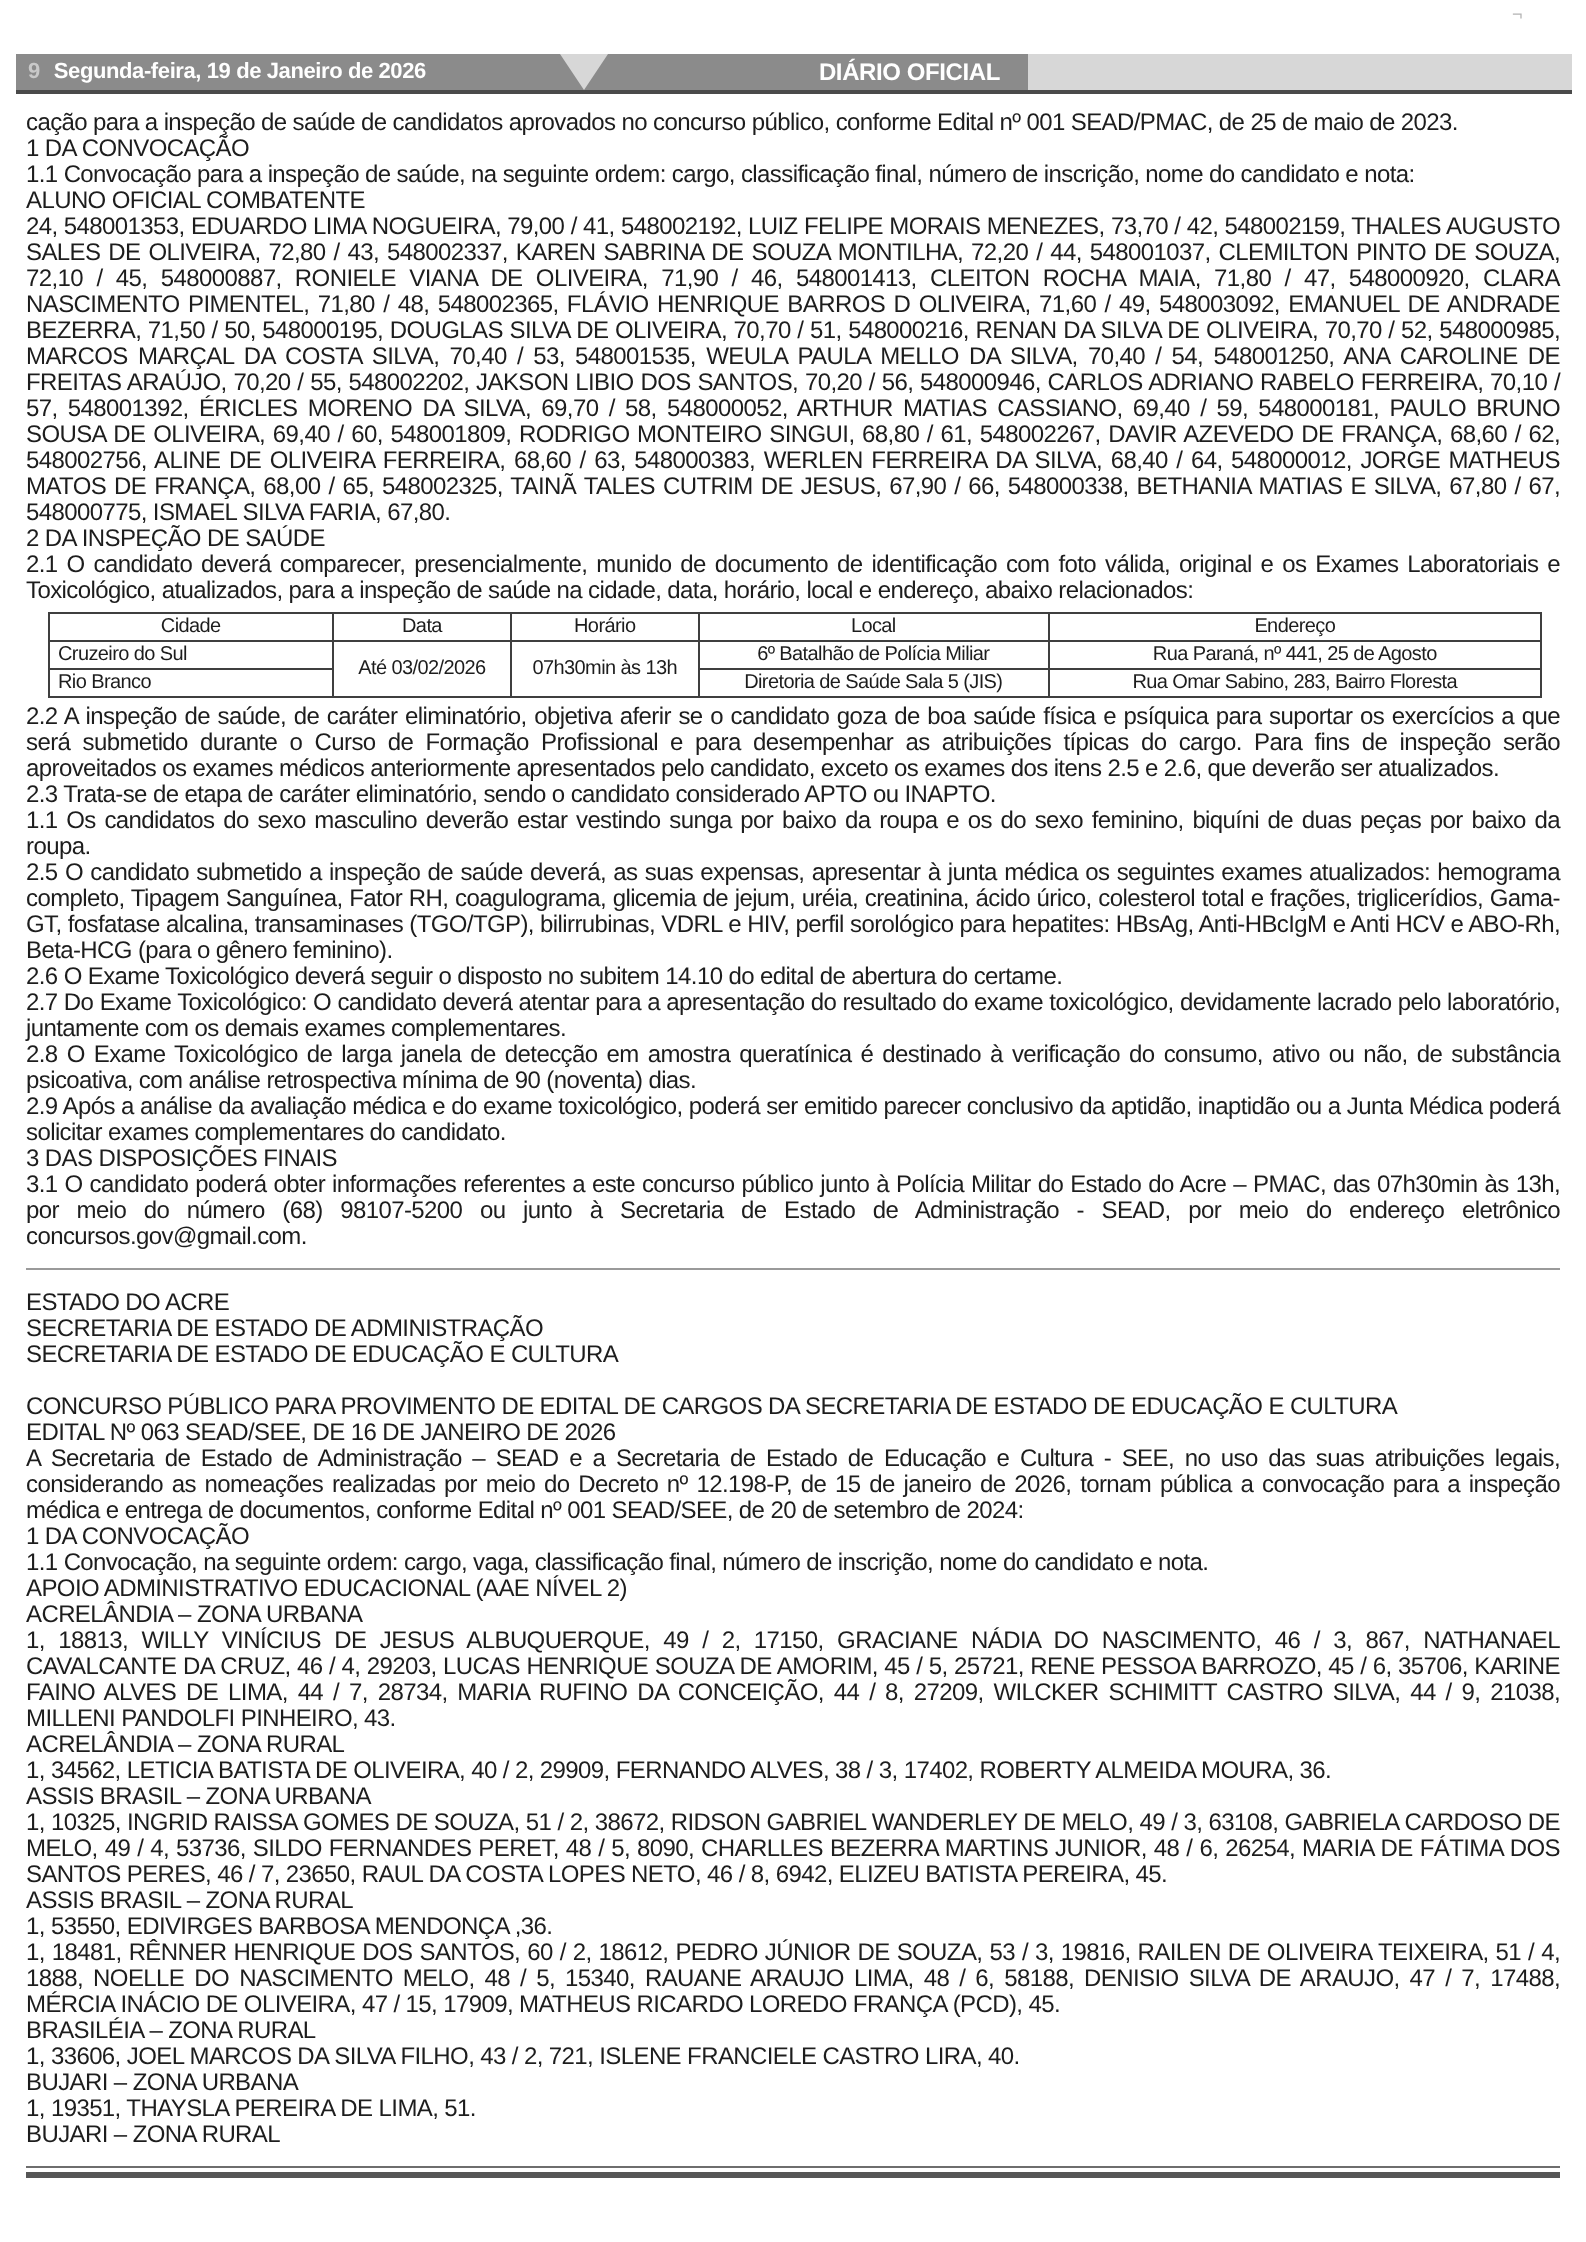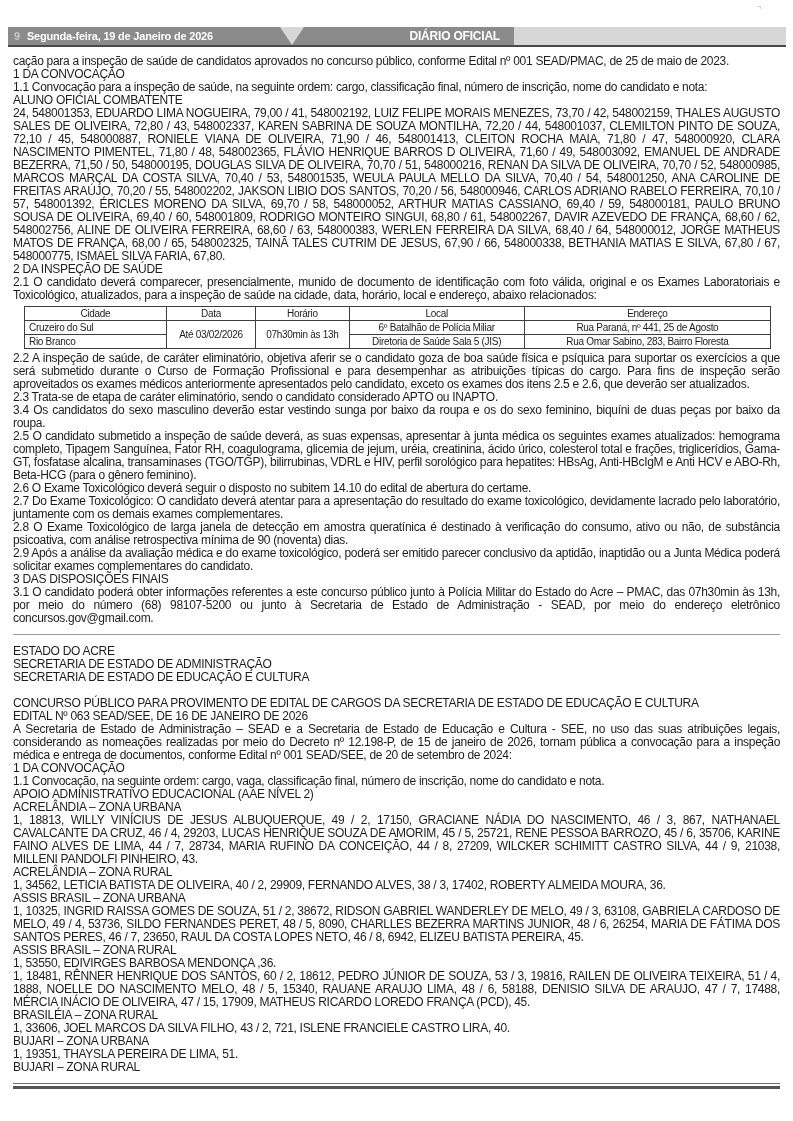--- a/index.html
+++ b/index.html
@@ -93,21 +93,21 @@
           <td class="cid">Rio Branco</td>
           <td>Diretoria de Saúde Sala 5 (JIS)</td>
           <td>Rua Omar Sabino, 283, Bairro Floresta</td>
         </tr>
       </tbody>
     </table>
 
     <div>
         <div class="para">2.2 A inspeção de saúde, de caráter eliminatório, objetiva aferir se o candidato goza de boa saúde física e psíquica para suportar os exercícios a que será submetido durante o Curso de Formação Profissional e para desempenhar as atribuições típicas do cargo. Para fins de inspeção serão aproveitados os exames médicos anteriormente apresentados pelo candidato, exceto os exames dos itens 2.5 e 2.6, que deverão ser atualizados.</div>
         <div class="para">2.3 Trata-se de etapa de caráter eliminatório, sendo o candidato considerado APTO ou INAPTO.</div>
-        <div class="para">3.4 Os candidatos do sexo masculino deverão estar vestindo sunga por baixo da roupa e os do sexo feminino, biquíni de duas peças por baixo da roupa.</div>
+        <div class="para">1.1 Os candidatos do sexo masculino deverão estar vestindo sunga por baixo da roupa e os do sexo feminino, biquíni de duas peças por baixo da roupa.</div>
         <div class="para">2.5 O candidato submetido a inspeção de saúde deverá, as suas expensas, apresentar à junta médica os seguintes exames atualizados: hemograma completo, Tipagem Sanguínea, Fator RH, coagulograma, glicemia de jejum, uréia, creatinina, ácido úrico, colesterol total e frações, triglicerídios, Gama-GT, fosfatase alcalina, transaminases (TGO/TGP), bilirrubinas, VDRL e HIV, perfil sorológico para hepatites: HBsAg, Anti-HBcIgM e Anti HCV e ABO-Rh, Beta-HCG (para o gênero feminino).</div>
         <div class="para">2.6 O Exame Toxicológico deverá seguir o disposto no subitem 14.10 do edital de abertura do certame.</div>
         <div class="para">2.7 Do Exame Toxicológico: O candidato deverá atentar para a apresentação do resultado do exame toxicológico, devidamente lacrado pelo laboratório, juntamente com os demais exames complementares.</div>
         <div class="para">2.8 O Exame Toxicológico de larga janela de detecção em amostra queratínica é destinado à verificação do consumo, ativo ou não, de substância psicoativa, com análise retrospectiva mínima de 90 (noventa) dias.</div>
         <div class="para">2.9 Após a análise da avaliação médica e do exame toxicológico, poderá ser emitido parecer conclusivo da aptidão, inaptidão ou a Junta Médica poderá solicitar exames complementares do candidato.</div>
         <div class="para">3 DAS DISPOSIÇÕES FINAIS</div>
         <div class="para">3.1 O candidato poderá obter informações referentes a este concurso público junto à Polícia Militar do Estado do Acre – PMAC, das 07h30min às 13h, por meio do número (68) 98107-5200 ou junto à Secretaria de Estado de Administração - SEAD, por meio do endereço eletrônico concursos.gov@gmail.com.</div>
       </div>
 
   </section>

